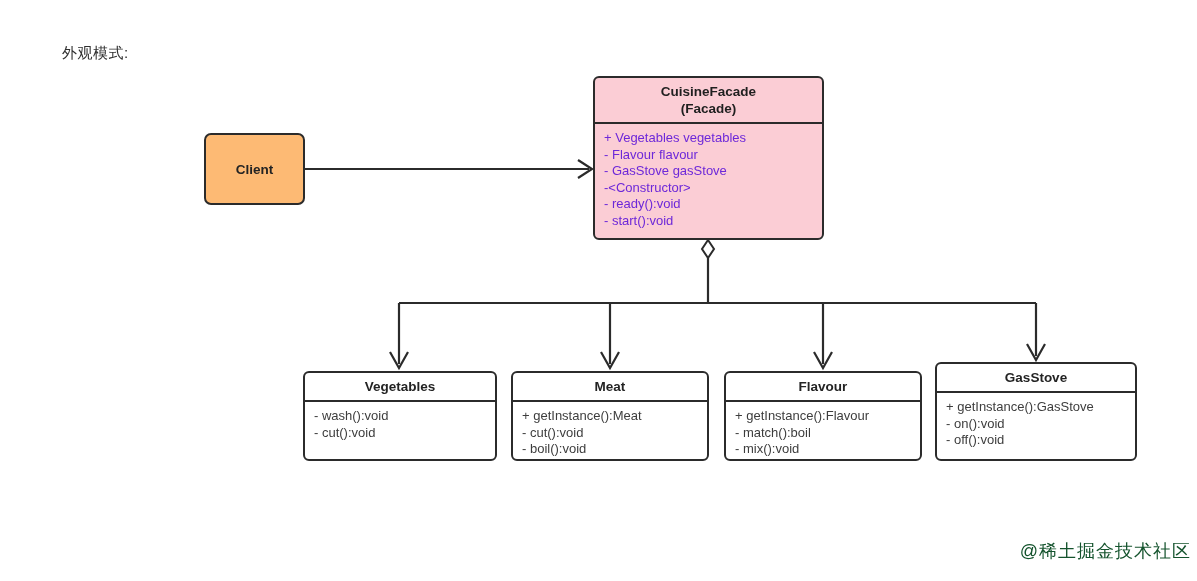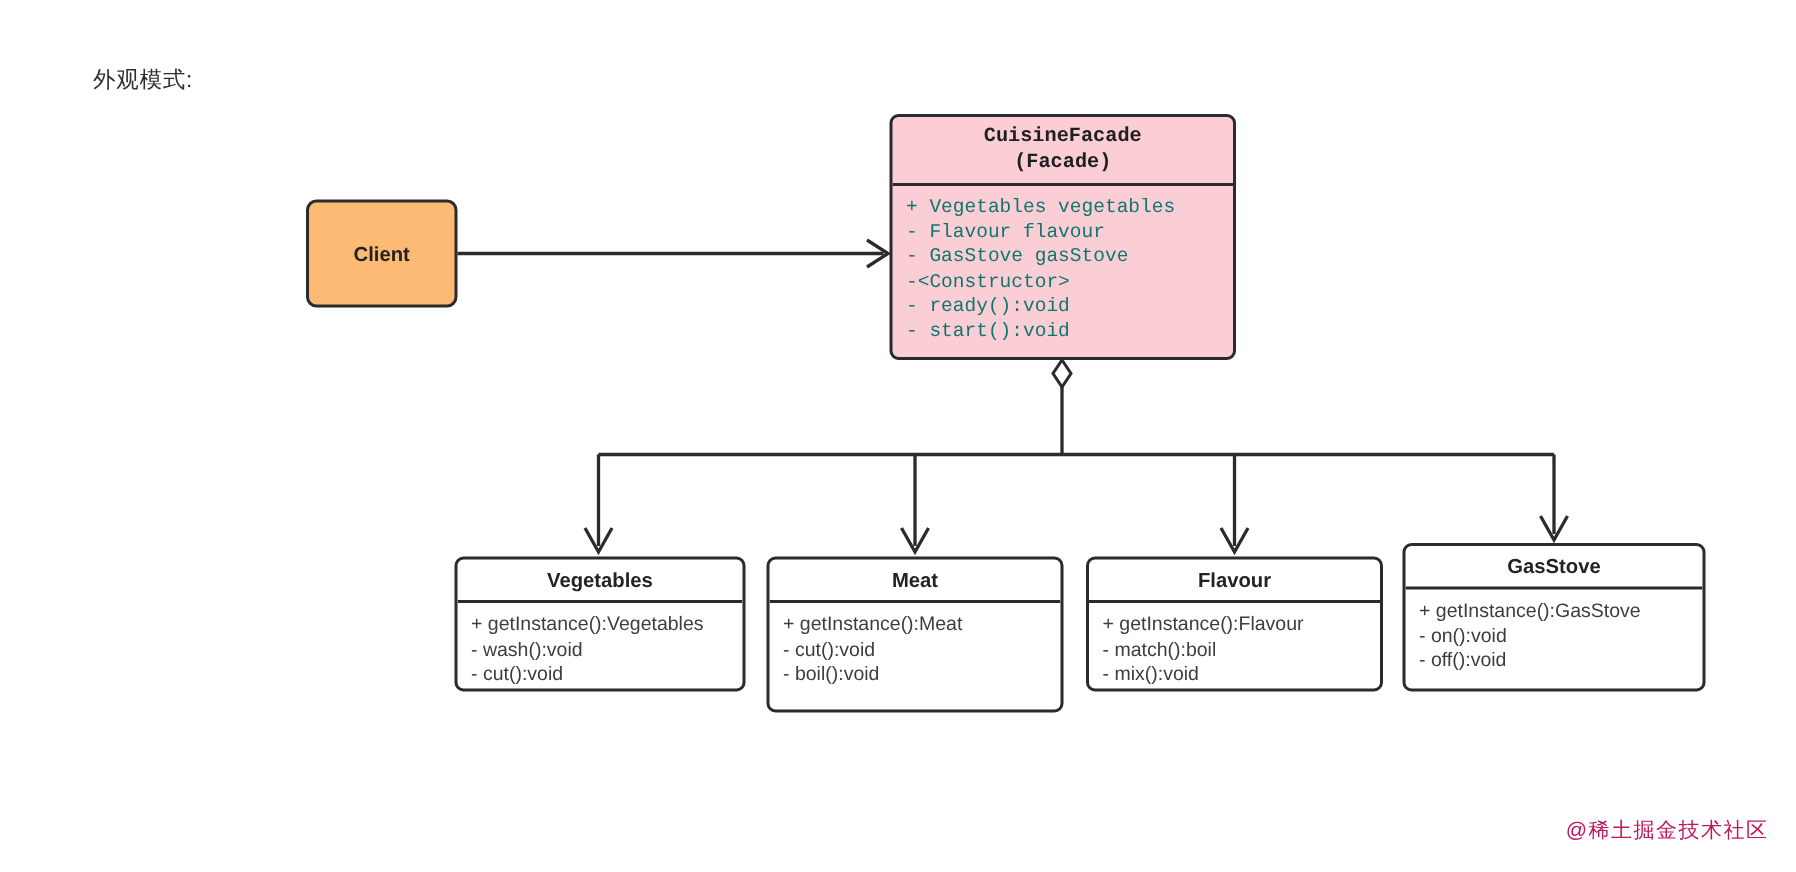--- a/index.html
+++ b/index.html
@@ -79,39 +79,39 @@
     font-weight: bold;
     font-size: 13.5px;
     color: #232323;
   }
 
   
   .facade {
     background: #fbcdd5;
   }
   .facade .uml-header { color: #1f1f1f; }
-  .facade .uml-member { color: #0f766e; }
+  .facade .uml-member { color: #6d28d9; }
 
   
   #wires {
     position: absolute;
     left: 0;
     top: 0;
     width: 1197px;
     height: 581px;
     pointer-events: none;
   }
 
   
   .watermark {
     position: absolute;
-    right: 18px;
+    right: 6px;
     bottom: 18px;
-    font-size: 14px;
-    color: #be185d;
+    font-size: 18px;
+    color: #14532d;
     letter-spacing: 1px;
     white-space: nowrap;
   }
 </style>
 </head>
 <body>
 
 <div id="canvas">
 
   <div class="page-title">外观模式:</div>
@@ -138,48 +138,47 @@
 
       <line x1="1036" y1="303" x2="1036" y2="356"></line>
       <polyline points="1027,344 1036,360 1045,344"></polyline>
     </g>
   </svg>
 
   <div class="plain-node" style="left:204px; top:133px; width:101px; height:72px;">
     <span>Client</span>
   </div>
 
-  <div class="uml-box facade" style="left:593px; top:76px; width:231px; height:164px;font-family:Liberation Mono, monospace;">
+  <div class="uml-box facade" style="left:593px; top:76px; width:231px; height:164px;">
     <div class="uml-header with-divider">
       <div>CuisineFacade</div>
       <div>(Facade)</div>
     </div>
     <div class="uml-body">
       <div class="uml-member">+ Vegetables vegetables</div>
       <div class="uml-member">- Flavour flavour</div>
       <div class="uml-member">- GasStove gasStove</div>
       <div class="uml-member">-&lt;Constructor&gt;</div>
       <div class="uml-member">- ready():void</div>
       <div class="uml-member">- start():void</div>
 
     </div>
   </div>
 
   <div class="uml-box" style="left:303px; top:371px; width:194px; height:90px;">
     <div class="uml-header with-divider">
       <div>Vegetables</div>
     </div>
     <div class="uml-body">
-      <div class="uml-member">+ getInstance():Vegetables</div>
       <div class="uml-member">- wash():void</div>
       <div class="uml-member">- cut():void</div>
     </div>
   </div>
 
-  <div class="uml-box" style="left:511px; top:371px; width:198px; height:104px;">
+  <div class="uml-box" style="left:511px; top:371px; width:198px; height:90px;">
     <div class="uml-header with-divider">
       <div>Meat</div>
     </div>
     <div class="uml-body">
       <div class="uml-member">+ getInstance():Meat</div>
       <div class="uml-member">- cut():void</div>
       <div class="uml-member">- boil():void</div>
     </div>
   </div>
 

